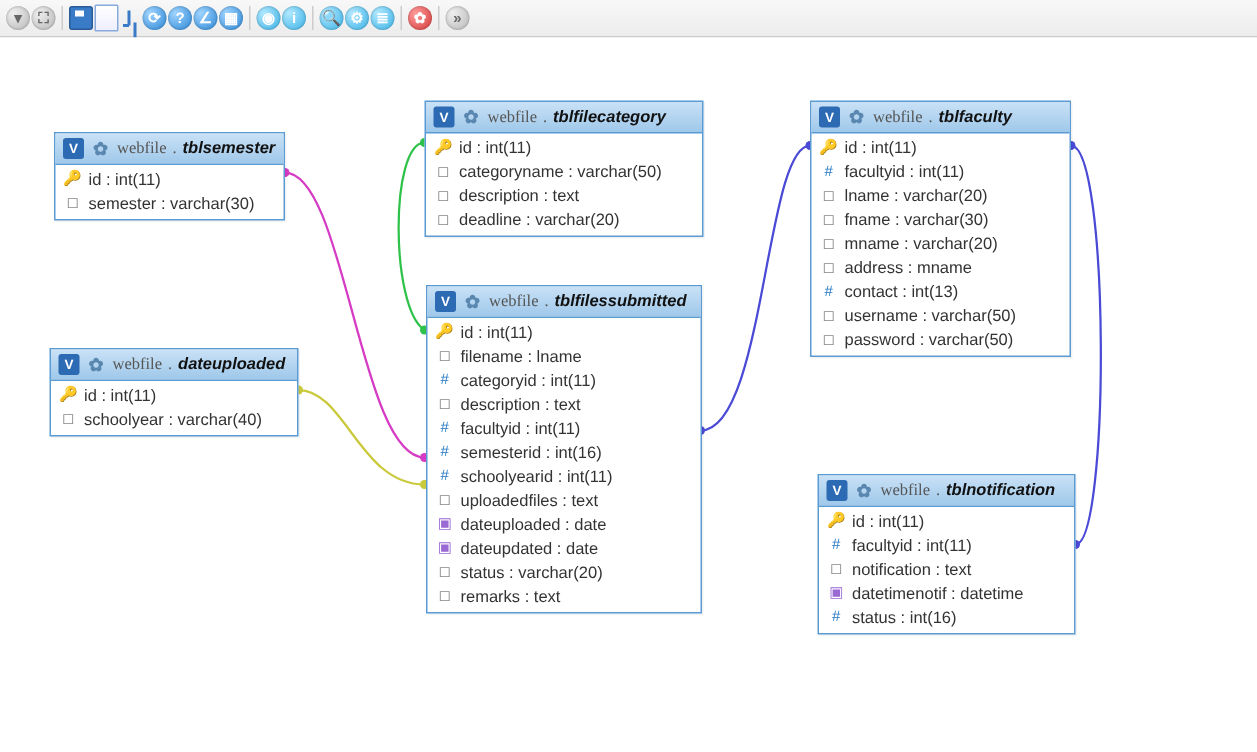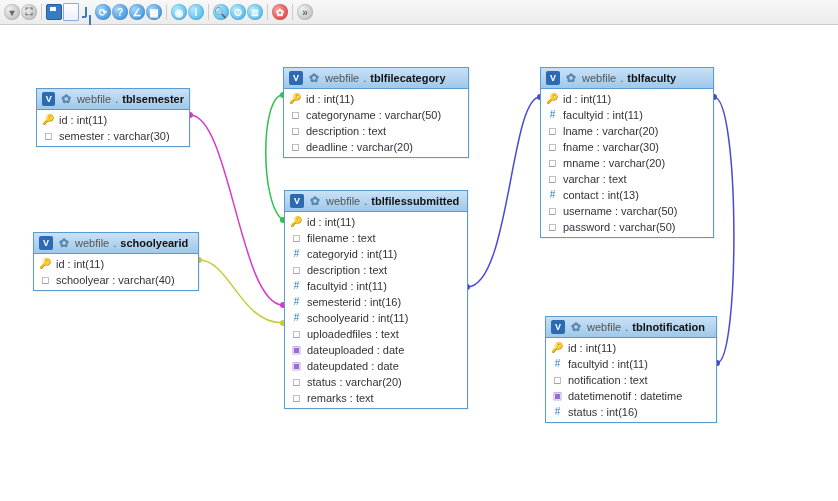--- a/index.html
+++ b/index.html
@@ -105,22 +105,22 @@
     white-space: nowrap;
   }
   .hicon {
     width: 14px; height: 14px;
     display: flex; align-items: center; justify-content: center;
     font-size: 9px; font-weight: bold;
     border-radius: 2px;
   }
   .hicon-v { background: #2c6bb3; color: #fff; }
   .hicon-gear { color:#5a87b0; font-size:12px; }
-  .schema { color: #555; }
-  .tname { color: #111; font-weight: bold; }
+  .schema { color: #555; font-family: Liberation Serif, serif; }
+  .tname { color: #111; font-weight: bold; font-style: italic; }
   .tbl-body {
     padding: 2px 0;
   }
   .col {
     display: flex;
     align-items: center;
     gap: 5px;
     padding: 2px 6px;
     color: #333;
     white-space: nowrap;
@@ -200,21 +200,21 @@
             <span>semester : varchar(30)</span>
           </div>
         </div>
       </div>
       <div class="tbl" style="left: 33px; top: 207px; width: 164px;">
         <div class="tbl-header">
           <div class="hicon hicon-v">V</div>
           <div class="hicon hicon-gear">✿</div>
           <span class="schema">webfile</span>
           <span class="schema">.</span>
-          <span class="tname">schoolyearid</span>
+          <span class="tname">dateuploaded</span>
         </div>
         <div class="tbl-body">
           <div class="col">
             <span class="cicon ci-pk">🔑</span>
             <span>id : int(11)</span>
           </div>
           <div class="col">
             <span class="cicon ci-txt">◻</span>
             <span>schoolyear : varchar(40)</span>
           </div>
@@ -255,21 +255,21 @@
           <span class="schema">.</span>
           <span class="tname">tblfilessubmitted</span>
         </div>
         <div class="tbl-body">
           <div class="col">
             <span class="cicon ci-pk">🔑</span>
             <span>id : int(11)</span>
           </div>
           <div class="col">
             <span class="cicon ci-txt">◻</span>
-            <span>filename : text</span>
+            <span>filename : lname</span>
           </div>
           <div class="col">
             <span class="cicon ci-num">#</span>
             <span>categoryid : int(11)</span>
           </div>
           <div class="col">
             <span class="cicon ci-txt">◻</span>
             <span>description : text</span>
           </div>
           <div class="col">
@@ -330,21 +330,21 @@
           <div class="col">
             <span class="cicon ci-txt">◻</span>
             <span>fname : varchar(30)</span>
           </div>
           <div class="col">
             <span class="cicon ci-txt">◻</span>
             <span>mname : varchar(20)</span>
           </div>
           <div class="col">
             <span class="cicon ci-txt">◻</span>
-            <span>varchar : text</span>
+            <span>address : mname</span>
           </div>
           <div class="col">
             <span class="cicon ci-num">#</span>
             <span>contact : int(13)</span>
           </div>
           <div class="col">
             <span class="cicon ci-txt">◻</span>
             <span>username : varchar(50)</span>
           </div>
           <div class="col">

